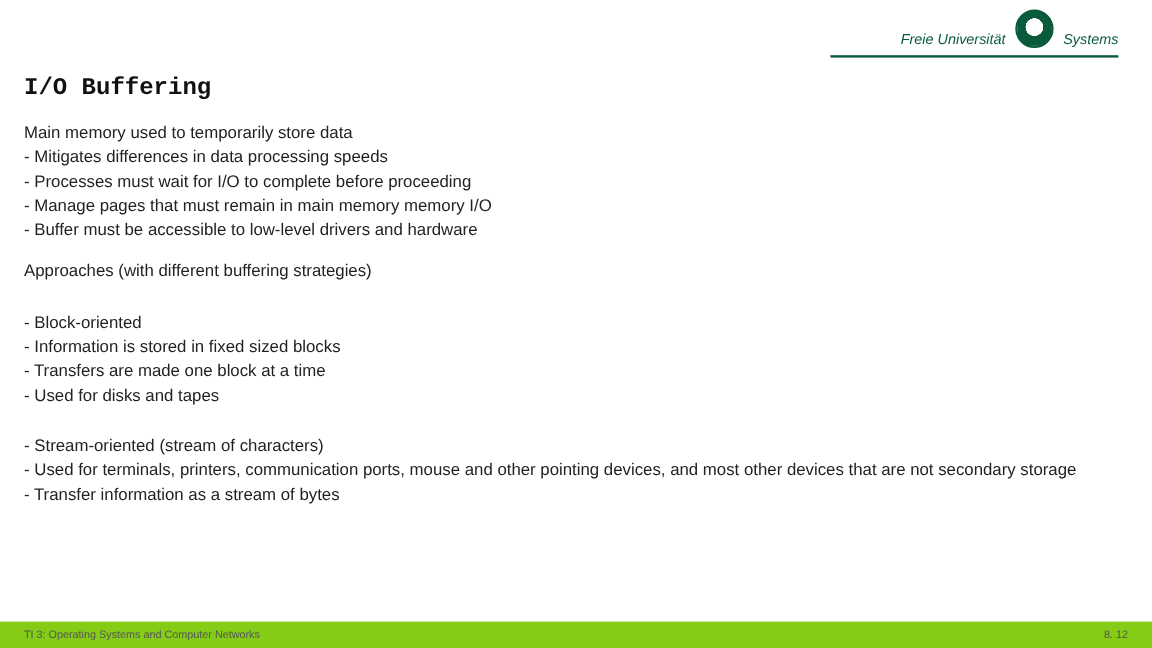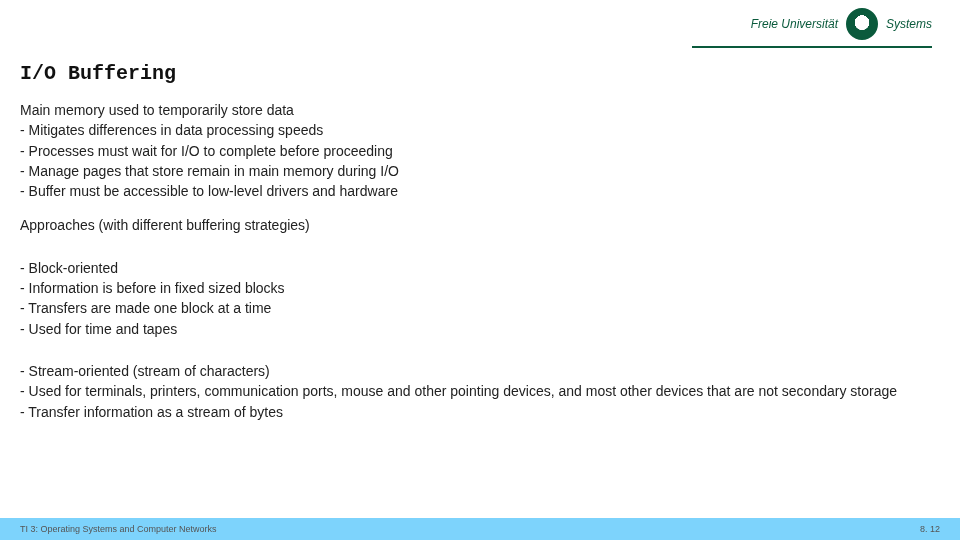--- a/index.html
+++ b/index.html
@@ -1,58 +1,58 @@
 <!DOCTYPE html>
 <html><head>
 <meta charset="utf-8">
 <style>
   * { margin: 0; padding: 0; box-sizing: border-box; }
   html, body { width: 960px; height: 540px; font-family: Arial, Helvetica, sans-serif; background: #fff; color: #222; }
   .slide { position: relative; width: 960px; height: 540px; }
-  .logo-bar { position: absolute; top: 8px; right: 28px; display: flex; align-items: center; gap: 8px; }
+  .logo-bar { position: absolute; top: 8px; right: 28px; display: flex; align-items: flex-end; gap: 8px; }
   .logo-text { font-size: 12px; color: #0a5a3c; font-style: italic; }
   .logo-seal { width: 32px; height: 32px; border-radius: 50%; border: 2px solid #0a5a3c; background: radial-gradient(circle at 50% 45%, #fff 0 35%, #0a5a3c 36% 100%); }
   .logo-underline { position: absolute; top: 46px; right: 28px; width: 240px; height: 2px; background: #0a5a3c; }
   .title { position: absolute; top: 62px; left: 20px; font-size: 20px; font-weight: bold; color: #111; font-family: Liberation Mono, monospace; }
   .content { position: absolute; top: 100px; left: 20px; right: 28px; font-size: 14px; line-height: 1.45; color: #222; }
   .content p { margin: 0; }
   .lvl0 { margin-left: 0; }
   .lvl1 { margin-left: 18px; }
   .lvl2 { margin-left: 42px; }
   .gap { height: 14px; }
   .biggap { height: 22px; }
-  .footer { position: absolute; bottom: 0; left: 0; right: 0; height: 22px; background: #7dd3fc; display: flex; align-items: center; justify-content: space-between; padding: 0 20px; font-size: 9px; color: #555; }
+  .footer { position: absolute; bottom: 0; left: 0; right: 0; height: 22px; background: #84cc16; display: flex; align-items: center; justify-content: space-between; padding: 0 20px; font-size: 9px; color: #555; }
 </style>
 </head>
 <body>
 
 <div class="slide">
 
   <div class="logo-bar">
     <span class="logo-text">Freie Universität</span>
     <span class="logo-seal"></span>
     <span class="logo-text">Systems</span>
   </div>
   <div class="logo-underline"></div>
 
   <h1 class="title">I/O Buffering</h1>
 
   <div class="content">
     <p class="lvl0">Main memory used to temporarily store data</p>
     <p class="lvl1">- Mitigates differences in data processing speeds</p>
     <p class="lvl2">- Processes must wait for I/O to complete before proceeding</p>
-    <p class="lvl1">- Manage pages that store remain in main memory during I/O</p>
+    <p class="lvl1">- Manage pages that must remain in main memory memory I/O</p>
     <p class="lvl2">- Buffer must be accessible to low-level drivers and hardware</p>
     <div class="gap"></div>
     <p class="lvl0">Approaches (with different buffering strategies)</p>
     <div class="biggap"></div>
     <p class="lvl1">- Block-oriented</p>
-    <p class="lvl2">- Information is before in fixed sized blocks</p>
+    <p class="lvl2">- Information is stored in fixed sized blocks</p>
     <p class="lvl2">- Transfers are made one block at a time</p>
-    <p class="lvl2">- Used for time and tapes</p>
+    <p class="lvl2">- Used for disks and tapes</p>
     <div class="biggap"></div>
     <p class="lvl1">- Stream-oriented (stream of characters)</p>
     <p class="lvl2">- Used for terminals, printers, communication ports, mouse and other pointing devices, and most other devices that are not secondary storage</p>
     <p class="lvl2">- Transfer information as a stream of bytes</p>
   </div>
 
   <div class="footer">
     <span>TI 3: Operating Systems and Computer Networks</span>
     <span>8. 12</span>
   </div>

